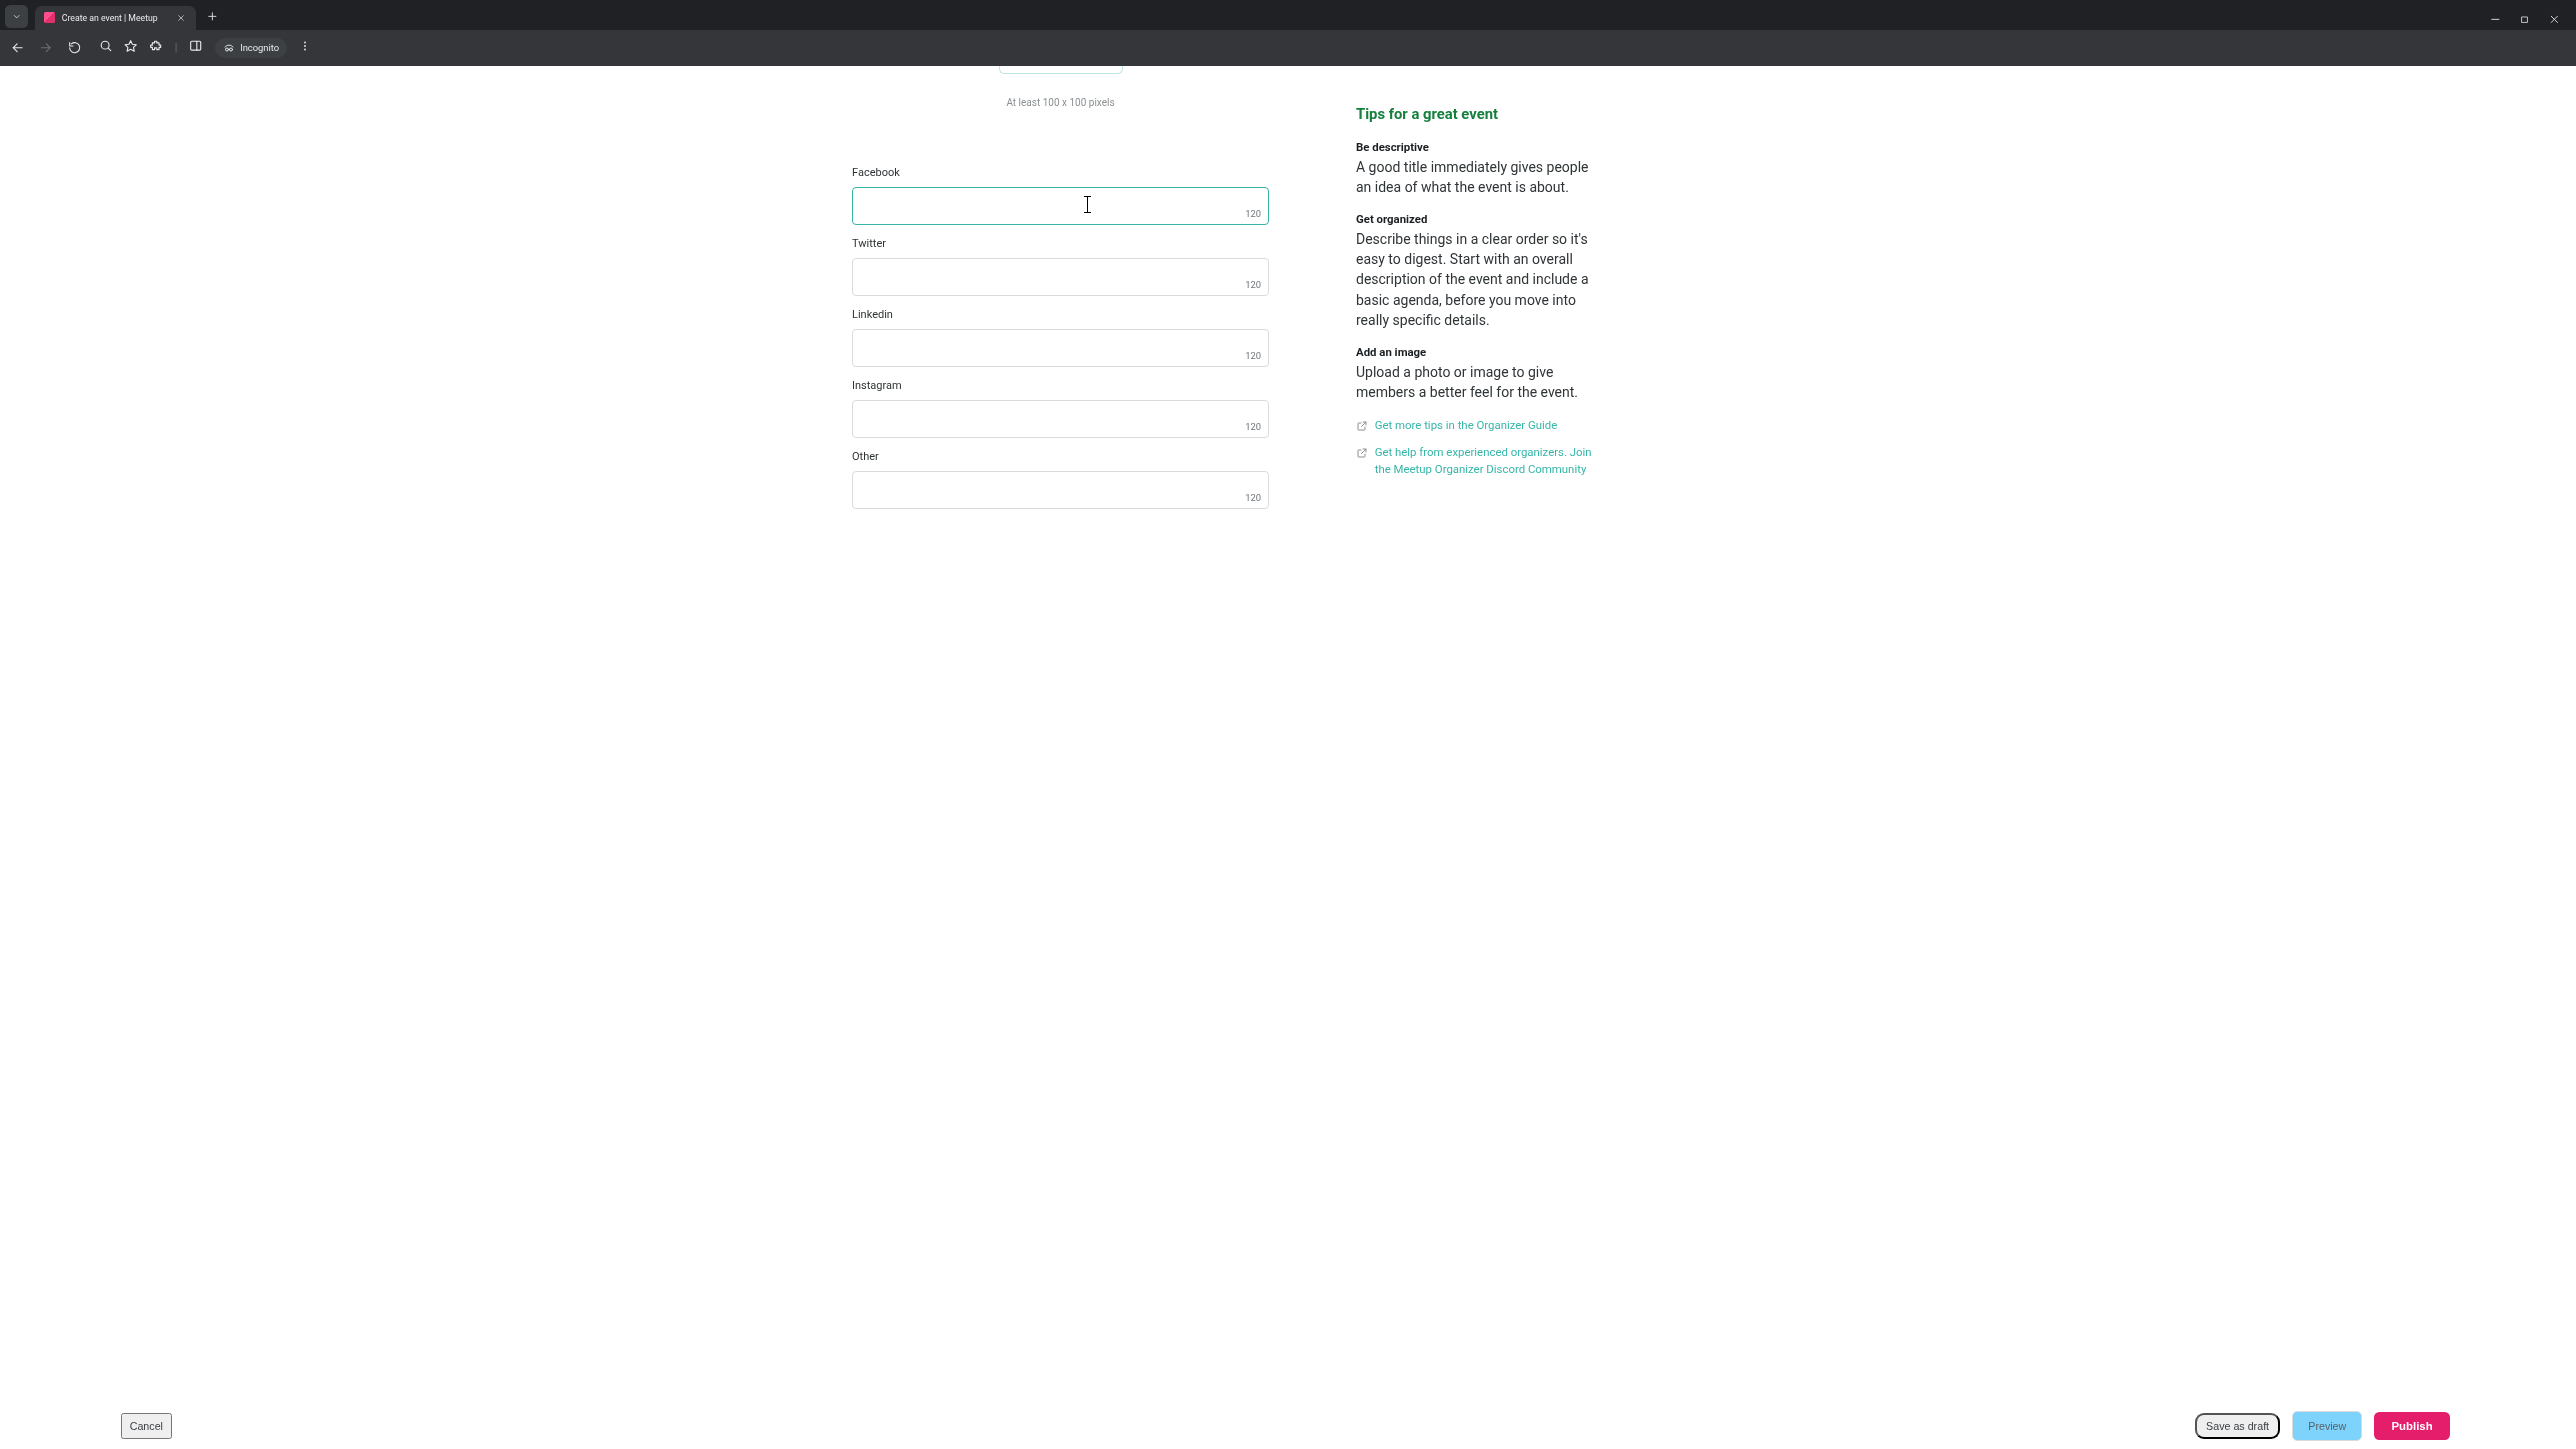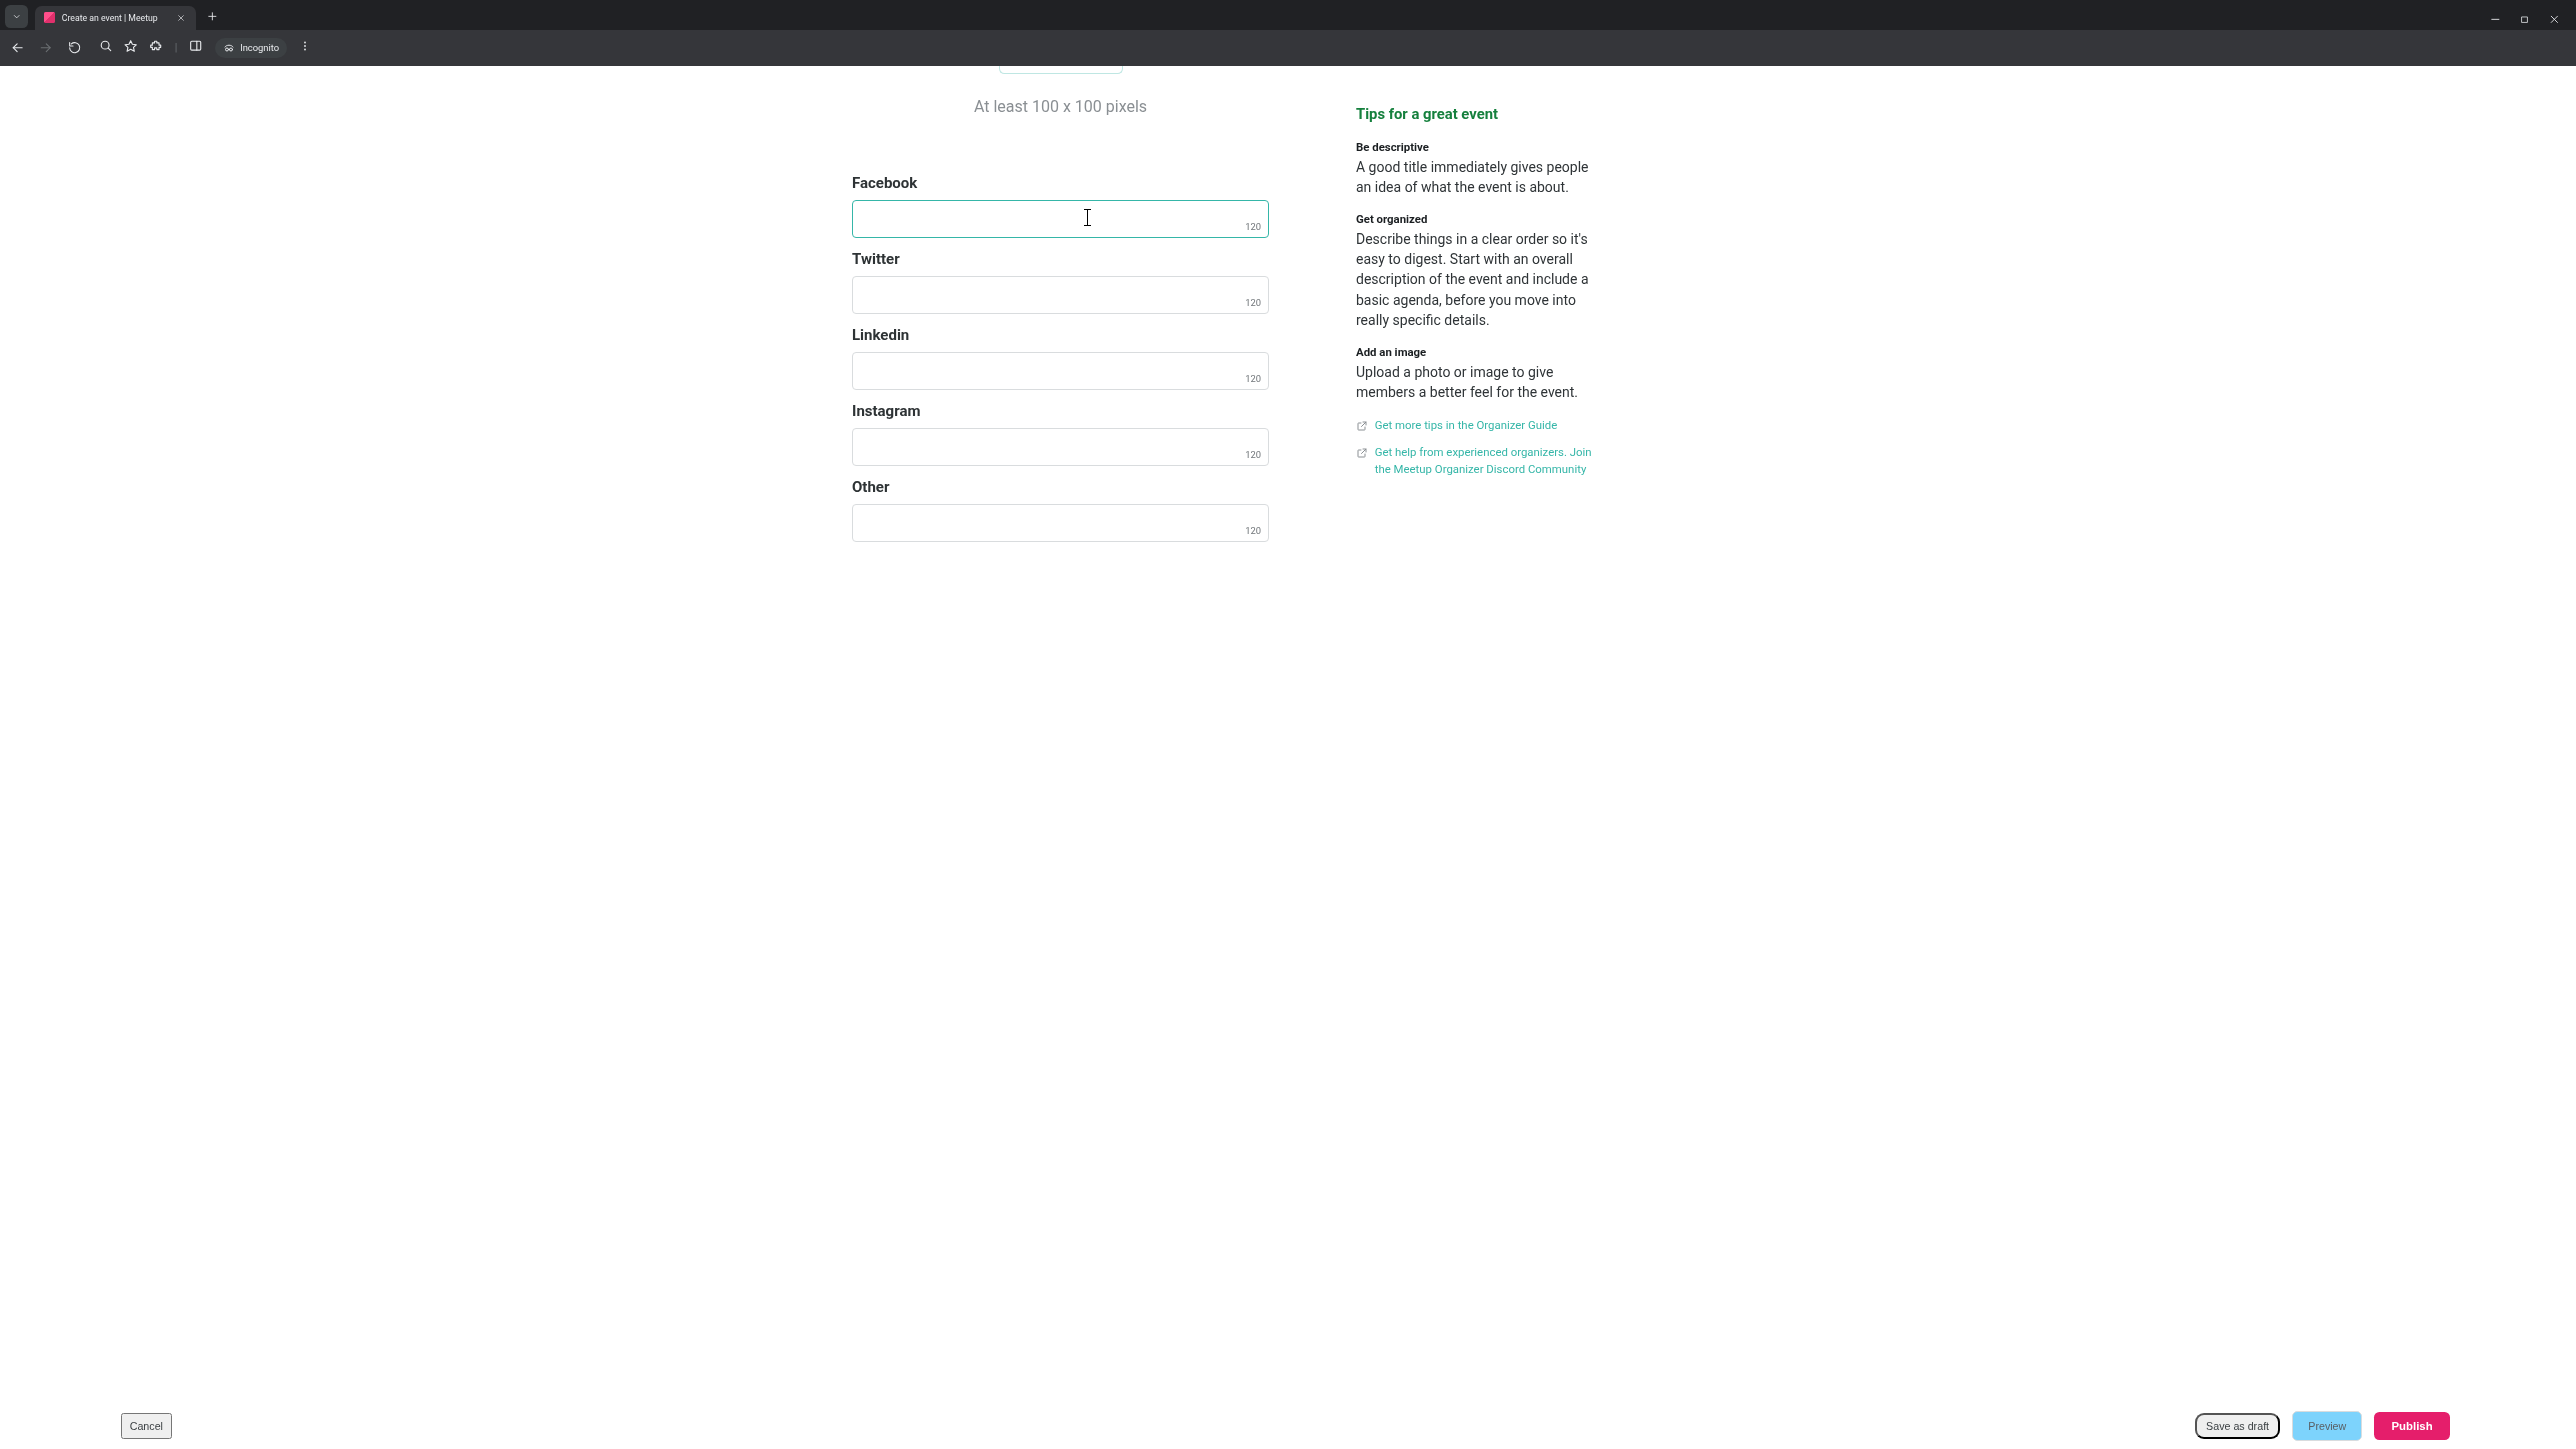--- a/index.html
+++ b/index.html
@@ -31,24 +31,24 @@
   
   .page-wrap { position:relative; width:100%; height:calc(100% - 29.5px - 36px - 47px); overflow:hidden; background:#fff; }
   .page { position:relative; width:100%; height:100%; overflow-y:scroll; }
   .content { display:flex; justify-content:center; padding:0 16px 16px; }
   .inner { display:flex; gap:87px; width:100%; max-width:872px; }
 
   .left-col { flex:0 0 417px; max-width:417px; }
   .right-col { flex:1; max-width:241px; padding-top:39px; }
 
   .upload-frag { width:124px; height:8px; border:0.7px solid #bfe7e3; border-top:none; border-radius:0 0 5.4px 5.4px; margin:0 auto; }
-  .pixels-note { text-align:center; color:#8a8f93; font-size:16px; margin-top:23px; margin-bottom:58px; }
+  .pixels-note { text-align:center; color:#8a8f93; font-size:10px; margin-top:23px; margin-bottom:58px; }
 
   .field { margin-bottom:12px; }
-  .field-label { font-size:15px; color:#2e3335; margin-bottom:8px; font-weight:700; }
+  .field-label { font-size:11px; color:#2e3335; margin-bottom:8px; font-weight:400; }
   .input-wrap { position:relative; }
   .input { width:100%; height:38px; border:0.7px solid #d9dcde; border-radius:4px; background:#fff; padding:6.7px 38px 6.7px 9.4px; font-size:10.7px; color:#2e3335; outline:none; }
   .input.focused { border-color:#35b6a8; box-shadow:none; }
   .counter { position:absolute; right:8px; bottom:5.4px; font-size:9.4px; color:#707579; }
 
   .tips-title { font-size:14.8px; font-weight:700; color:#15803d; margin-bottom:17.4px; }
   .tip { margin-bottom:14.8px; }
   .tip h4 { font-size:11.4px; font-weight:700; color:#1b1f22; margin-bottom:2.7px; }
   .tip p { font-size:14px; color:#2f3437; line-height:1.45; }
   .tiplink { display:flex; align-items:flex-start; gap:6.7px; font-size:11.4px; color:#35b6a8; line-height:1.45; margin-bottom:10.7px; }

